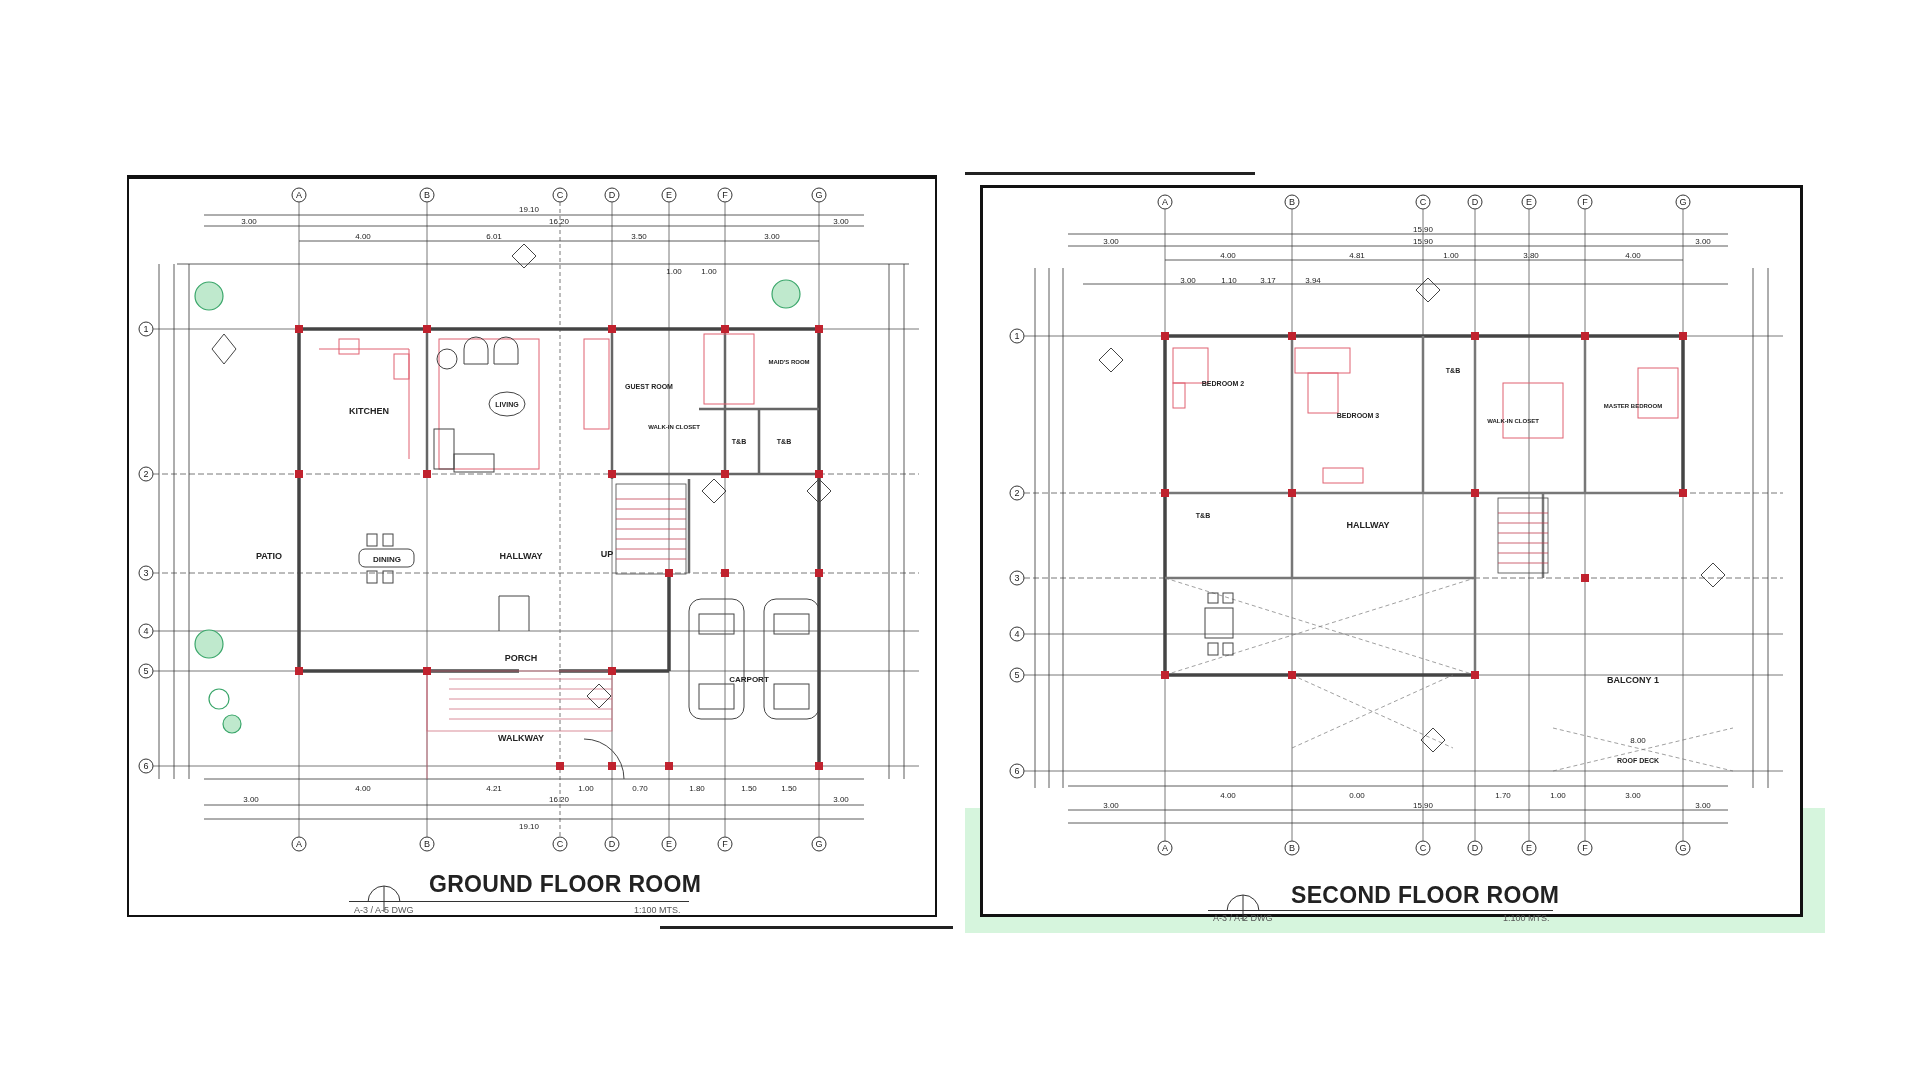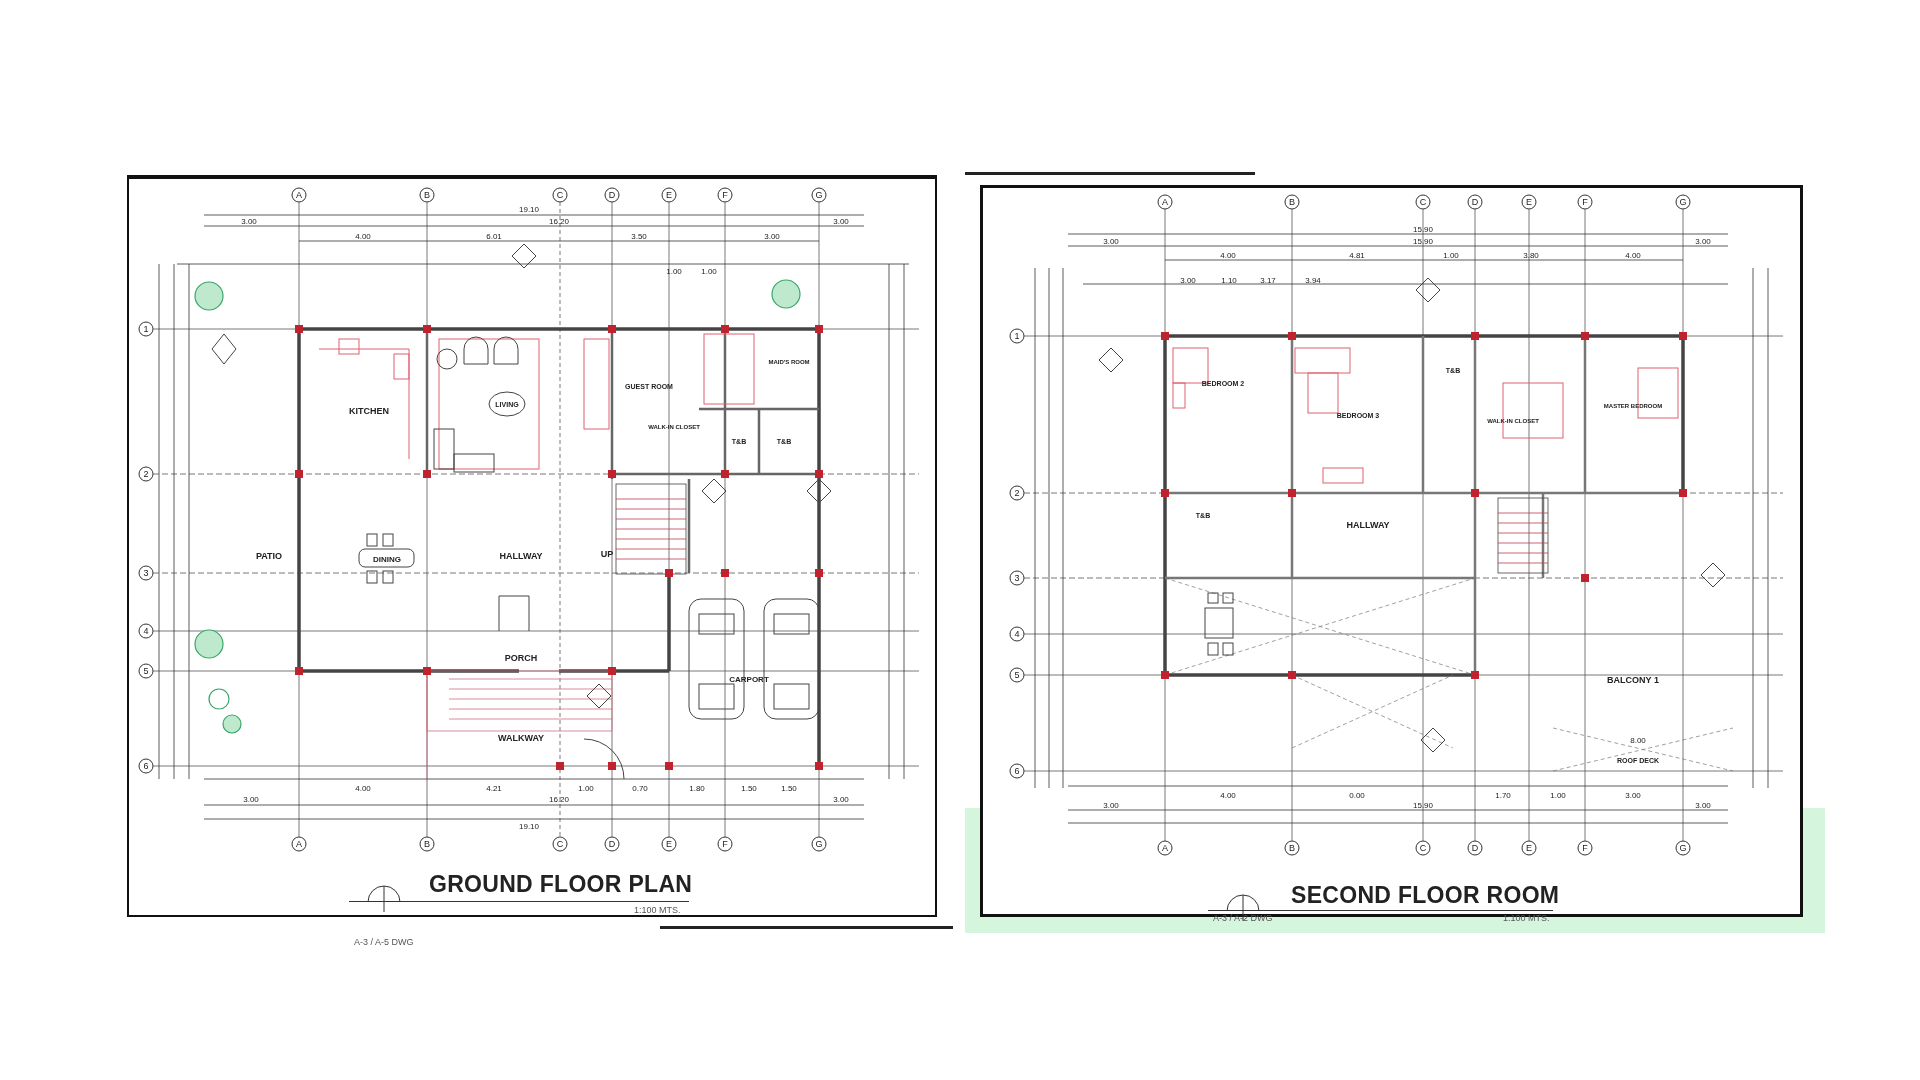--- a/index.html
+++ b/index.html
@@ -245,23 +245,23 @@
     <text x="610" y="265" class="room" style="font-size:7px">T&amp;B</text>
     <text x="655" y="265" class="room" style="font-size:7px">T&amp;B</text>
     <text x="140" y="380" class="room">PATIO</text>
     <text x="258" y="383" class="room" style="font-size:8px">DINING</text>
     <text x="392" y="380" class="room">HALLWAY</text>
     <text x="478" y="378" class="room">UP</text>
     <text x="392" y="482" class="room">PORCH</text>
     <text x="392" y="562" class="room">WALKWAY</text>
     <text x="620" y="503" class="room" style="font-size:8px">CARPORT</text>
   </svg>
-  <div class="title" style="left:300px;top:692px;">GROUND FLOOR PLAN</div>
+  <div class="title" style="left:300px;top:692px;">GROUND FLOOR ROOM</div>
   <div class="ttl-line" style="left:220px;top:722px;width:340px;"></div>
-  <div class="scale-note" style="left:225px;top:726px;margin-top:32px;">A-3 / A-5 DWG</div>
+  <div class="scale-note" style="left:225px;top:726px;">A-3 / A-5 DWG</div>
   <div class="scale-note" style="left:505px;top:726px;">1:100 MTS.</div>
   <svg width="40" height="30" style="left:235px;top:705px;">
     <path d="M4 18 a16 16 0 0 1 32 0" fill="none" stroke="#333"></path>
       <line x1="20" y1="2" x2="20" y2="28" stroke="#333"></line>
   </svg>
 </div>
 
 <div class="frame right">
   <svg width="823" height="732" viewBox="0 0 823 732">
     <g stroke="#333" stroke-width="1" fill="#fff">

